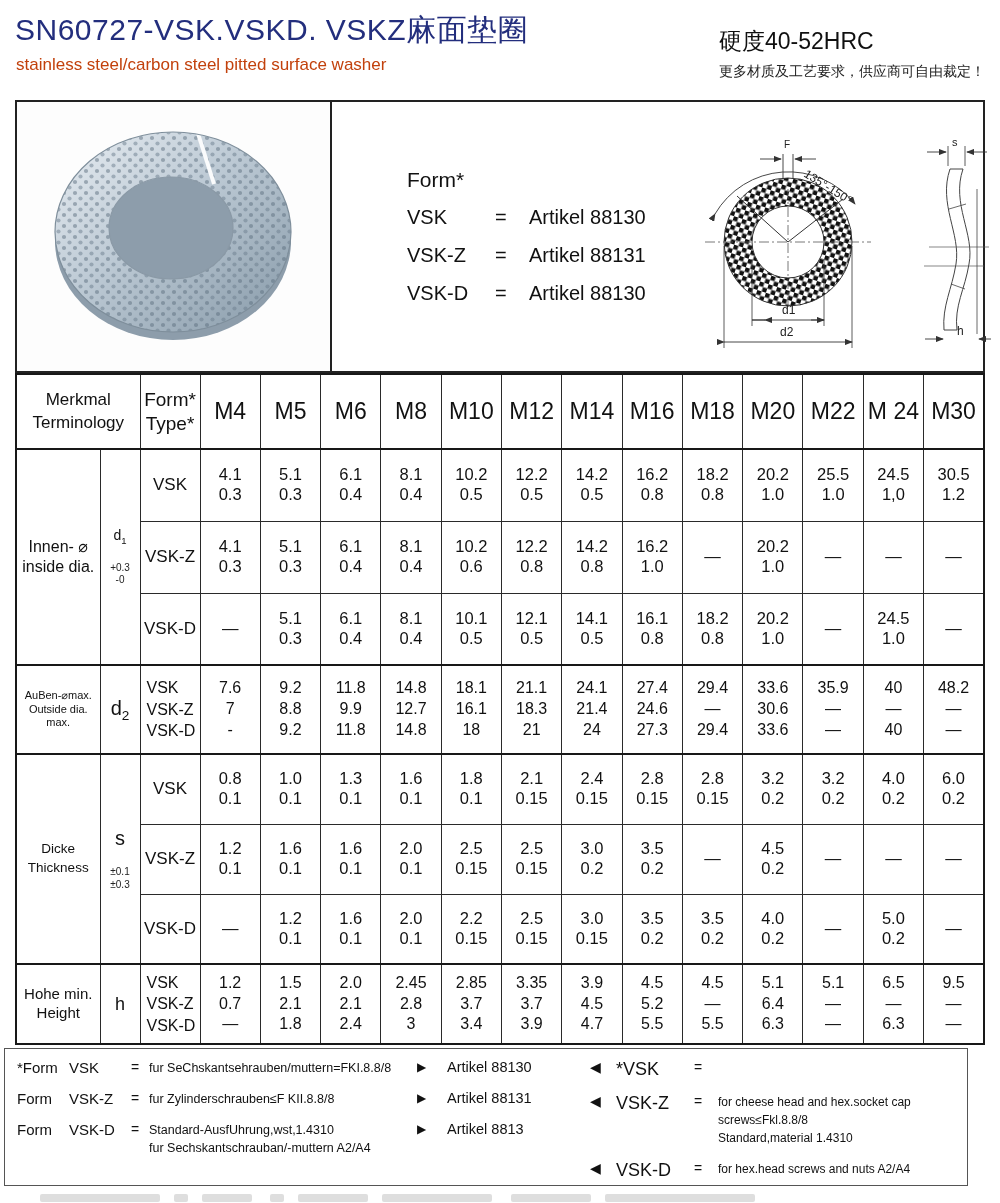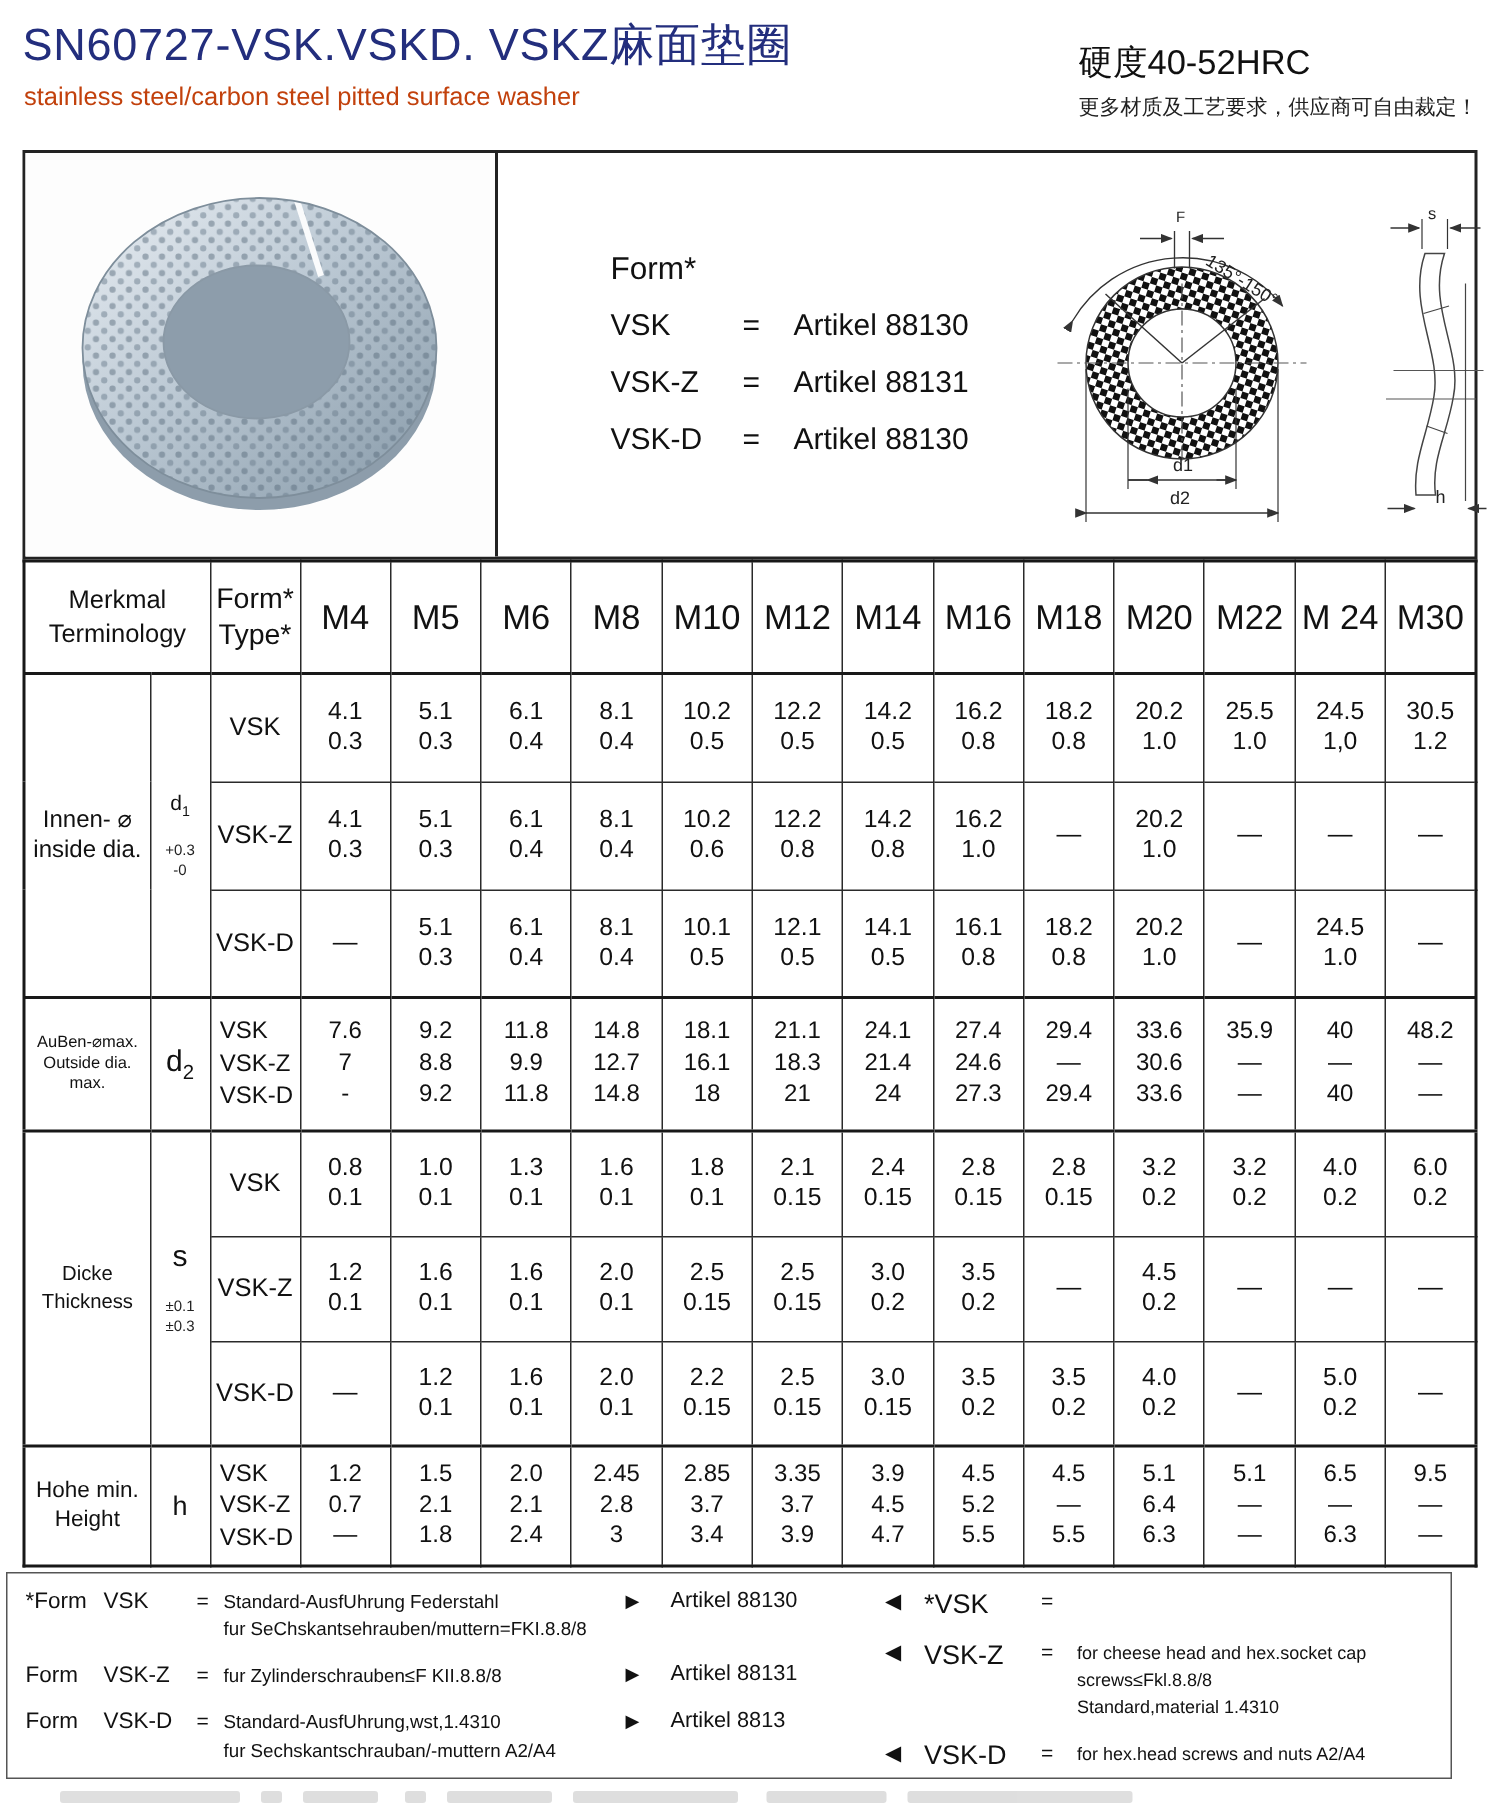--- a/index.html
+++ b/index.html
@@ -741,21 +741,20 @@
     </table>
   </div>
 
 <div class="foot-box">
   <div class="fn-left">
       <div class="fn-row">
         <span class="fn-prefix">*Form</span>
         <span class="fn-name">VSK</span>
         <span class="fn-eq">=</span>
         <span class="fn-desc">
-          <div>Standard-AusfUhrung Federstahl</div>
           <div>fur SeChskantsehrauben/muttern=FKI.8.8/8</div>
         </span>
         <span class="fn-arrow">▶</span>
         <span class="fn-artikel">Artikel 88130</span>
       </div>
       <div class="fn-row">
         <span class="fn-prefix">Form</span>
         <span class="fn-name">VSK-Z</span>
         <span class="fn-eq">=</span>
         <span class="fn-desc">

